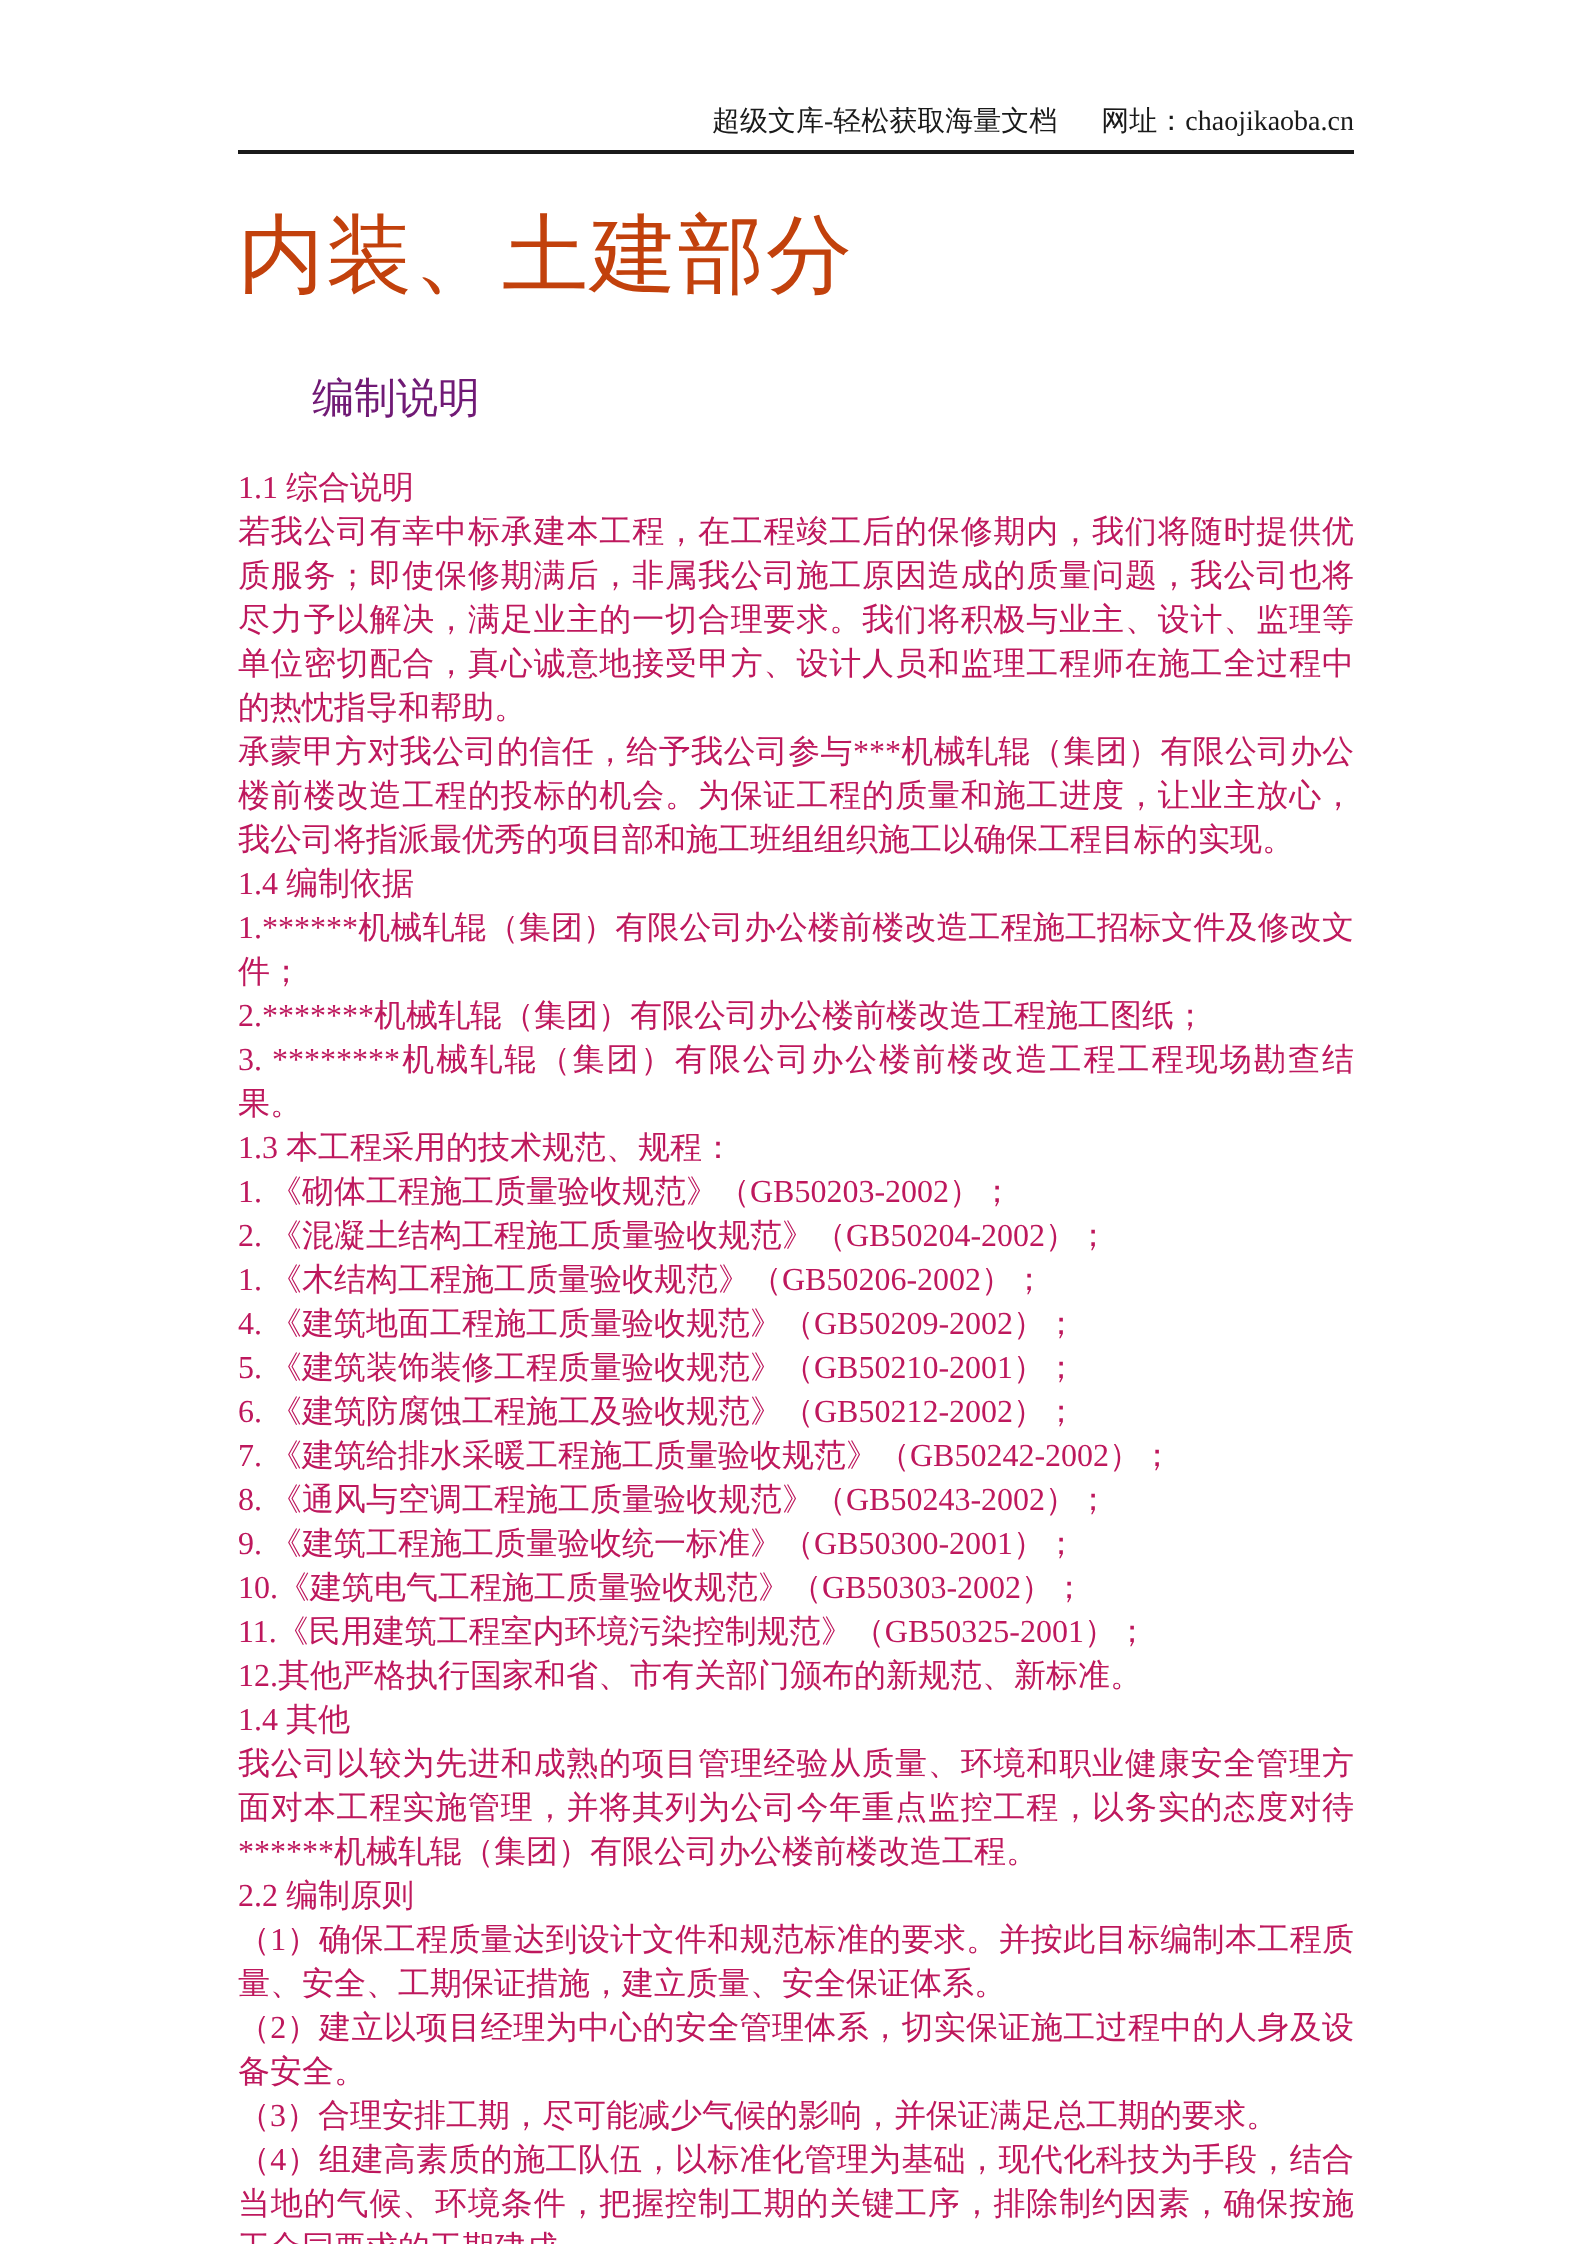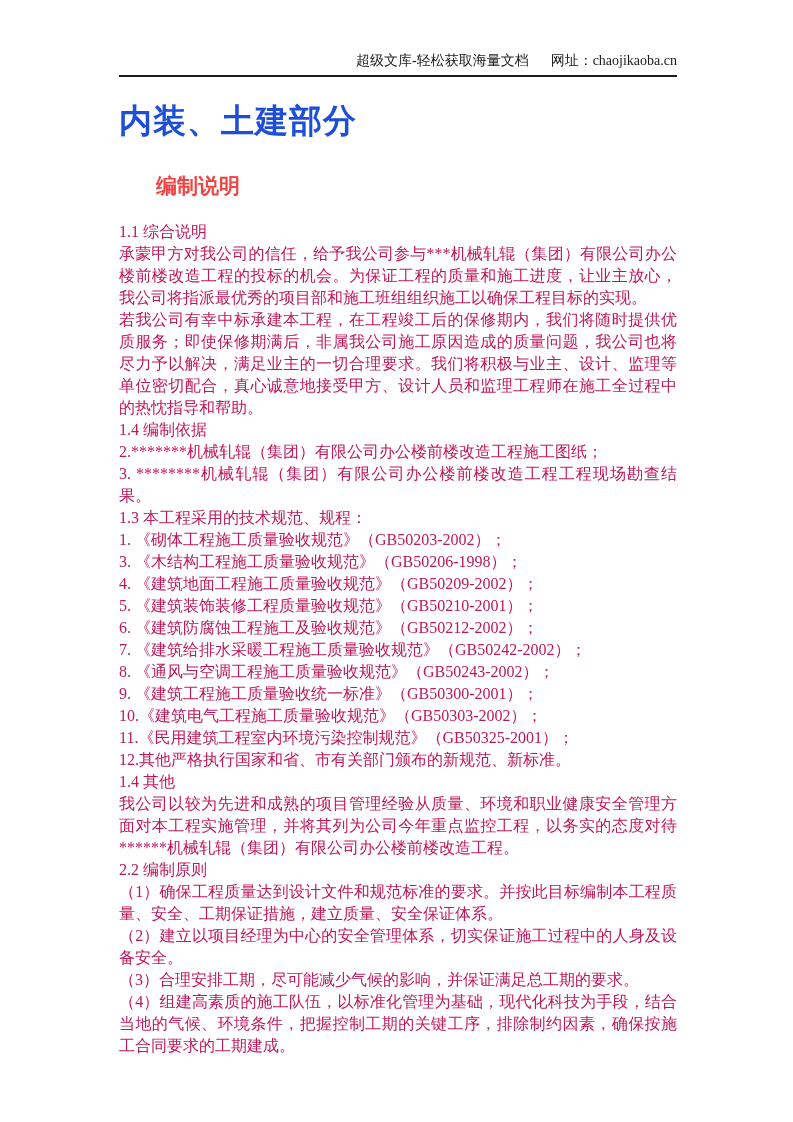--- a/index.html
+++ b/index.html
@@ -25,30 +25,30 @@
     text-align: right;
     font-size: 14px;
     color: #1a1a1a;
     white-space: nowrap;
   }
   .page-header .tagline {
     margin-right: 22px;
   }
   .doc-title {
     margin: 22px 0 0 0;
-    font-size: 33px;
-    font-weight: bold;
+    font-size: 43px;
+    font-weight: normal;
     letter-spacing: 1px;
-    color: #1d4ed8;
+    color: #c2410c;
   }
   .doc-subtitle {
     margin: 28px 0 0 37px;
     font-size: 21px;
-    font-weight: bold;
-    color: #ef4444;
+    font-weight: normal;
+    color: #701a75;
   }
   .doc-body {
     margin-top: 21px;
     font-size: 16px;
     line-height: 22px;
     text-align: justify;
     color: #be185d;
   }
   .doc-body p {
     margin: 0;
@@ -63,28 +63,30 @@
   <div class="page-header">
     <span class="tagline">超级文库-轻松获取海量文档</span><span>网址：</span><span>chaojikaoba.cn</span>
   </div>
 
   <h1 class="doc-title">内装、土建部分</h1>
 
   <h2 class="doc-subtitle">编制说明</h2>
 
   <div class="doc-body">
       <p>1.1 综合说明</p>
+      <p>若我公司有幸中标承建本工程，在工程竣工后的保修期内，我们将随时提供优质服务；即使保修期满后，非属我公司施工原因造成的质量问题，我公司也将尽力予以解决，满足业主的一切合理要求。我们将积极与业主、设计、监理等单位密切配合，真心诚意地接受甲方、设计人员和监理工程师在施工全过程中的热忱指导和帮助。</p>
       <p>承蒙甲方对我公司的信任，给予我公司参与***机械轧辊（集团）有限公司办公楼前楼改造工程的投标的机会。为保证工程的质量和施工进度，让业主放心，我公司将指派最优秀的项目部和施工班组组织施工以确保工程目标的实现。</p>
-      <p>若我公司有幸中标承建本工程，在工程竣工后的保修期内，我们将随时提供优质服务；即使保修期满后，非属我公司施工原因造成的质量问题，我公司也将尽力予以解决，满足业主的一切合理要求。我们将积极与业主、设计、监理等单位密切配合，真心诚意地接受甲方、设计人员和监理工程师在施工全过程中的热忱指导和帮助。</p>
       <p>1.4 编制依据</p>
+      <p>1.******机械轧辊（集团）有限公司办公楼前楼改造工程施工招标文件及修改文件；</p>
       <p>2.*******机械轧辊（集团）有限公司办公楼前楼改造工程施工图纸；</p>
       <p>3. ********机械轧辊（集团）有限公司办公楼前楼改造工程工程现场勘查结果。</p>
       <p>1.3 本工程采用的技术规范、规程：</p>
       <p>1. 《砌体工程施工质量验收规范》（GB50203-2002）；</p>
-      <p>3. 《木结构工程施工质量验收规范》（GB50206-1998）；</p>
+      <p>2. 《混凝土结构工程施工质量验收规范》（GB50204-2002）；</p>
+      <p>1. 《木结构工程施工质量验收规范》（GB50206-2002）；</p>
       <p>4. 《建筑地面工程施工质量验收规范》（GB50209-2002）；</p>
       <p>5. 《建筑装饰装修工程质量验收规范》（GB50210-2001）；</p>
       <p>6. 《建筑防腐蚀工程施工及验收规范》（GB50212-2002）；</p>
       <p>7. 《建筑给排水采暖工程施工质量验收规范》（GB50242-2002）；</p>
       <p>8. 《通风与空调工程施工质量验收规范》（GB50243-2002）；</p>
       <p>9. 《建筑工程施工质量验收统一标准》（GB50300-2001）；</p>
       <p>10.《建筑电气工程施工质量验收规范》（GB50303-2002）；</p>
       <p>11.《民用建筑工程室内环境污染控制规范》（GB50325-2001）；</p>
       <p>12.其他严格执行国家和省、市有关部门颁布的新规范、新标准。</p>
       <p>1.4 其他</p>

